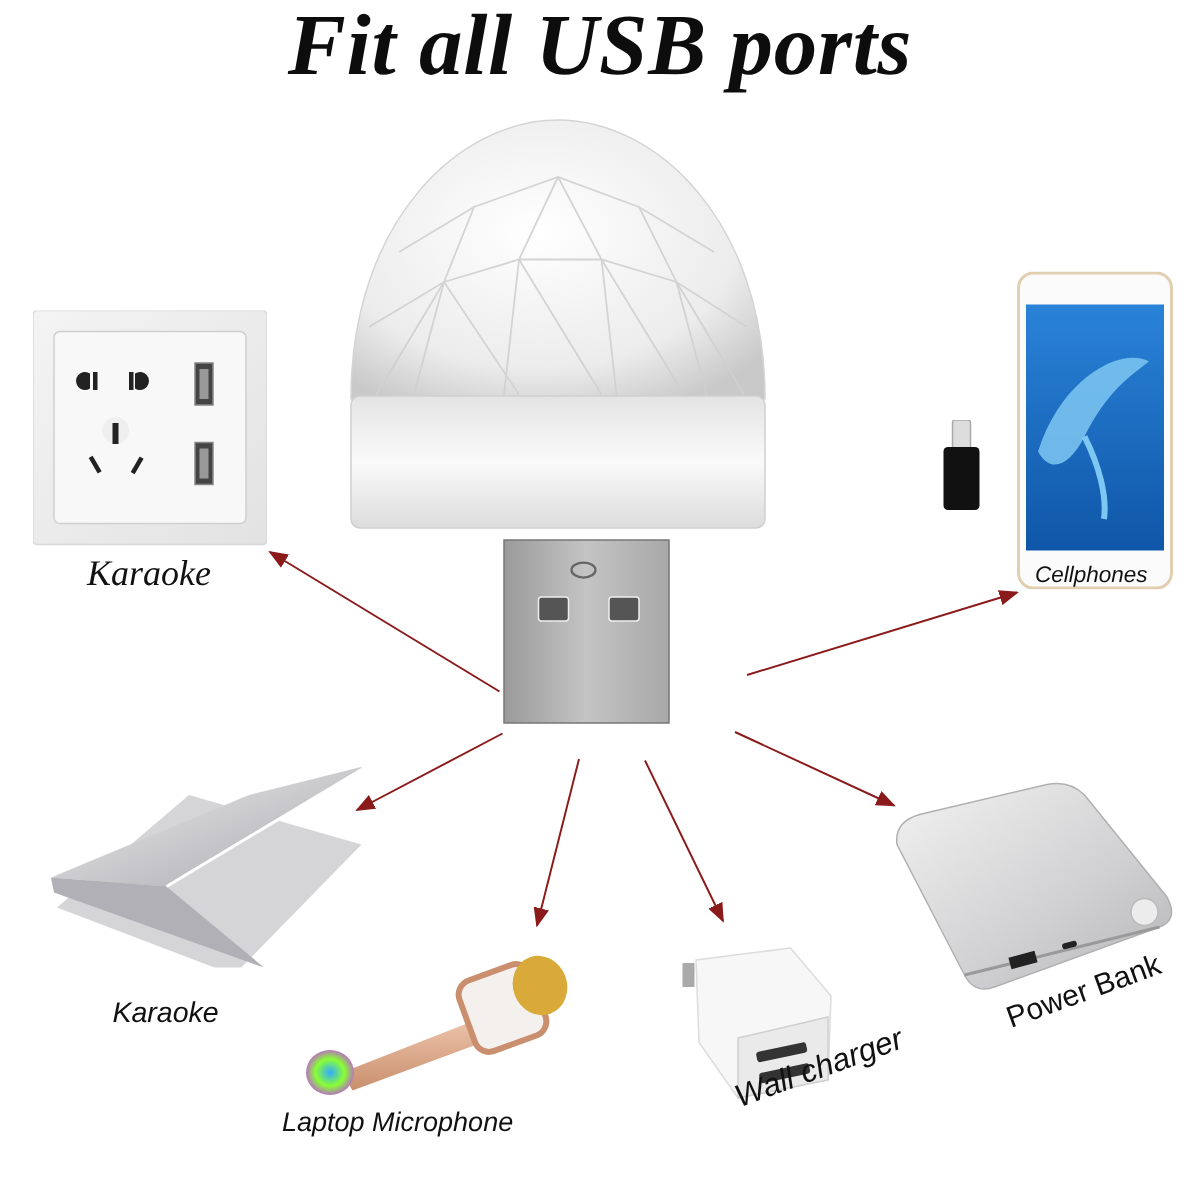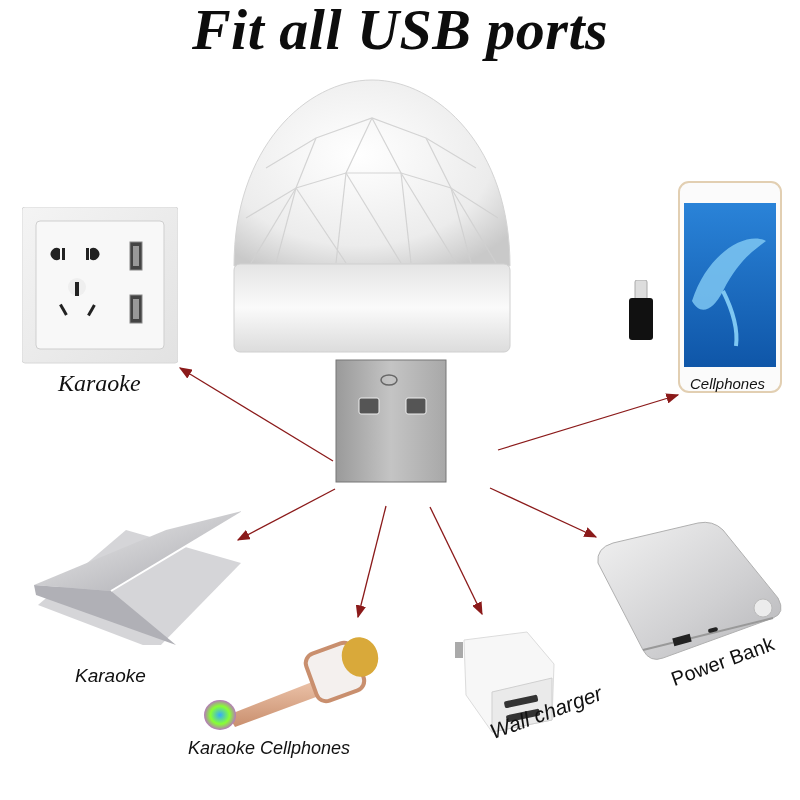--- a/index.html
+++ b/index.html
@@ -136,21 +136,21 @@
           <stop offset="0.5" stop-color="#8f3"></stop>
           <stop offset="1" stop-color="#c3f"></stop>
       </radialGradient>
     </defs>
     <path d="M28 80 L130 40 L135 55 L35 92 Z" fill="url(#rose)"></path>
     <rect x="110" y="12" width="50" height="50" rx="10" fill="#f4f0ee" stroke="#c98f6e" stroke-width="4" transform="rotate(-20 135 37)"></rect>
     <ellipse cx="160" cy="22" rx="18" ry="20" fill="#d9a93a" transform="rotate(-20 160 22)"></ellipse>
     <ellipse cx="20" cy="80" rx="16" ry="15" fill="url(#rgb)"></ellipse>
   </svg>
 </div>
-<div class="abs label-sans" style="left:188px;top:738px;font-size:18px;">Karaoke Cellphones</div>
+<div class="abs label-sans" style="left:188px;top:738px;font-size:18px;">Laptop Microphone</div>
 
 <div class="abs" style="left:452px;top:620px;">
   <svg width="110" height="120" viewBox="0 0 110 120">
     <rect x="3" y="22" width="8" height="16" fill="#aaa"></rect>
     <path d="M12 20 L75 12 L102 44 L100 100 L40 112 L14 75 Z" fill="#f7f7f7" stroke="#dcdcdc"></path>
     <path d="M40 72 L100 58 L100 100 L40 112 Z" fill="#eaeaea" stroke="#cfcfcf"></path>
     <rect x="52" y="78" width="34" height="7" rx="2" fill="#333" transform="rotate(-12 69 81)"></rect>
     <rect x="54" y="92" width="34" height="7" rx="2" fill="#333" transform="rotate(-12 71 95)"></rect>
   </svg>
 </div>

